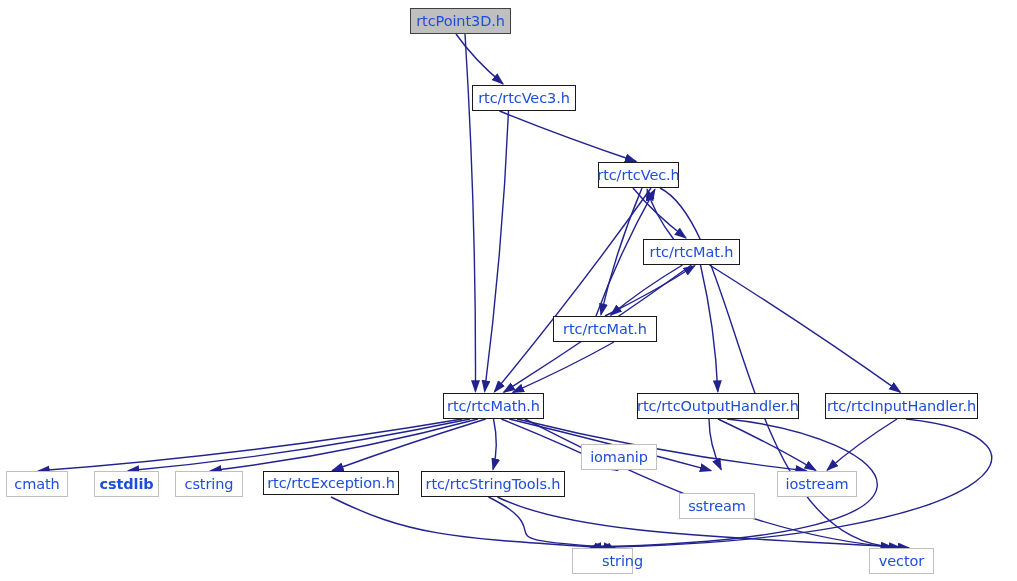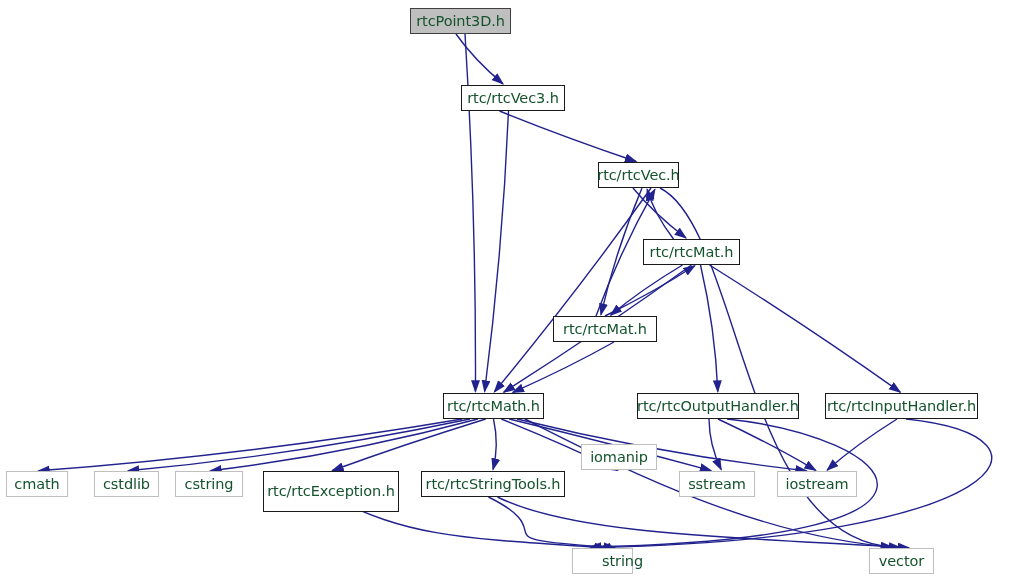--- a/index.html
+++ b/index.html
@@ -24,21 +24,21 @@
   }
   .node {
     position: absolute;
     box-sizing: border-box;
     display: flex;
     align-items: center;
     justify-content: center;
     white-space: nowrap;
     font-size: 14.5px;
     line-height: 1;
-    color: #14532d;
+    color: #1d4ed8;
     background: #ffffff;
     border: 1px solid #000000;
     letter-spacing: -0.1px;
   }
   .node.system {
     border: 1px solid #bfbfbf;
   }
   .node.root {
     background: #bfbfbf;
     border: 1px solid #404040;
@@ -92,21 +92,21 @@
         <path d="M331,497 C411,537 457,538 605.5249707851243,547.727440253773" marker-end="url(#ah)" stroke="#22228f"></path>
         <path d="M488.5,497 C568.5,537 466,538 614.6072849636721,547.4429139854689" marker-end="url(#ah)" stroke="#22228f"></path>
         <path d="M497.5,497 C577.5,537 760.5,538 909.0113075622861,547.8161663091443" marker-end="url(#ah)" stroke="#22228f"></path>
       </g>
   </svg>
 
   <div id="nodes-layer">
       <div class="node root" style="left: 410px; top: 8px; width: 101px; height: 26px;">
         <span>rtcPoint3D.h</span>
       </div>
-      <div class="node proj" style="left: 461px; top: 85px; width: 104px; height: 26px;">
+      <div class="node proj" style="left: 472px; top: 85px; width: 104px; height: 26px;">
         <span>rtc/rtcVec3.h</span>
       </div>
       <div class="node proj" style="left: 598px; top: 162px; width: 81px; height: 26px;">
         <span>rtc/rtcVec.h</span>
       </div>
       <div class="node proj" style="left: 643px; top: 239px; width: 97px; height: 26px;">
         <span>rtc/rtcMat.h</span>
       </div>
       <div class="node proj" style="left: 553px; top: 316px; width: 104px; height: 26px;">
         <span>rtc/rtcMat.h</span>
@@ -116,36 +116,36 @@
       </div>
       <div class="node proj" style="left: 637px; top: 393px; width: 162px; height: 26px;">
         <span>rtc/rtcOutputHandler.h</span>
       </div>
       <div class="node proj" style="left: 825px; top: 393px; width: 153px; height: 26px;">
         <span>rtc/rtcInputHandler.h</span>
       </div>
       <div class="node system" style="left: 6px; top: 471px; width: 62px; height: 26px;">
         <span>cmath</span>
       </div>
-      <div class="node system" style="left: 94px; top: 471px; width: 65px; height: 26px;">
+      <div class="node system" style="left: 94px; top: 471px; width: 65px; height: 26px; font-weight: bold;">
         <span>cstdlib</span>
       </div>
       <div class="node system" style="left: 175px; top: 471px; width: 68px; height: 26px;">
         <span>cstring</span>
       </div>
-      <div class="node proj" style="left: 263px; top: 471px; width: 136px; height: 41px;">
+      <div class="node proj" style="left: 263px; top: 471px; width: 136px; height: 24px;">
         <span>rtc/rtcException.h</span>
       </div>
       <div class="node proj" style="left: 421px; top: 471px; width: 144px; height: 26px;">
         <span>rtc/rtcStringTools.h</span>
       </div>
       <div class="node system" style="left: 581px; top: 444px; width: 76px; height: 26px;">
         <span>iomanip</span>
       </div>
-      <div class="node system" style="left: 679px; top: 471px; width: 76px; height: 26px;">
+      <div class="node system" style="left: 679px; top: 493px; width: 76px; height: 26px;">
         <span>sstream</span>
       </div>
       <div class="node system" style="left: 777px; top: 471px; width: 80px; height: 26px;">
         <span>iostream</span>
       </div>
       <div class="node system" style="left: 572px; top: 548px; width: 61px; height: 26px; padding-left: 40px;">
         <span>string</span>
       </div>
       <div class="node system" style="left: 869px; top: 548px; width: 65px; height: 26px;">
         <span>vector</span>

